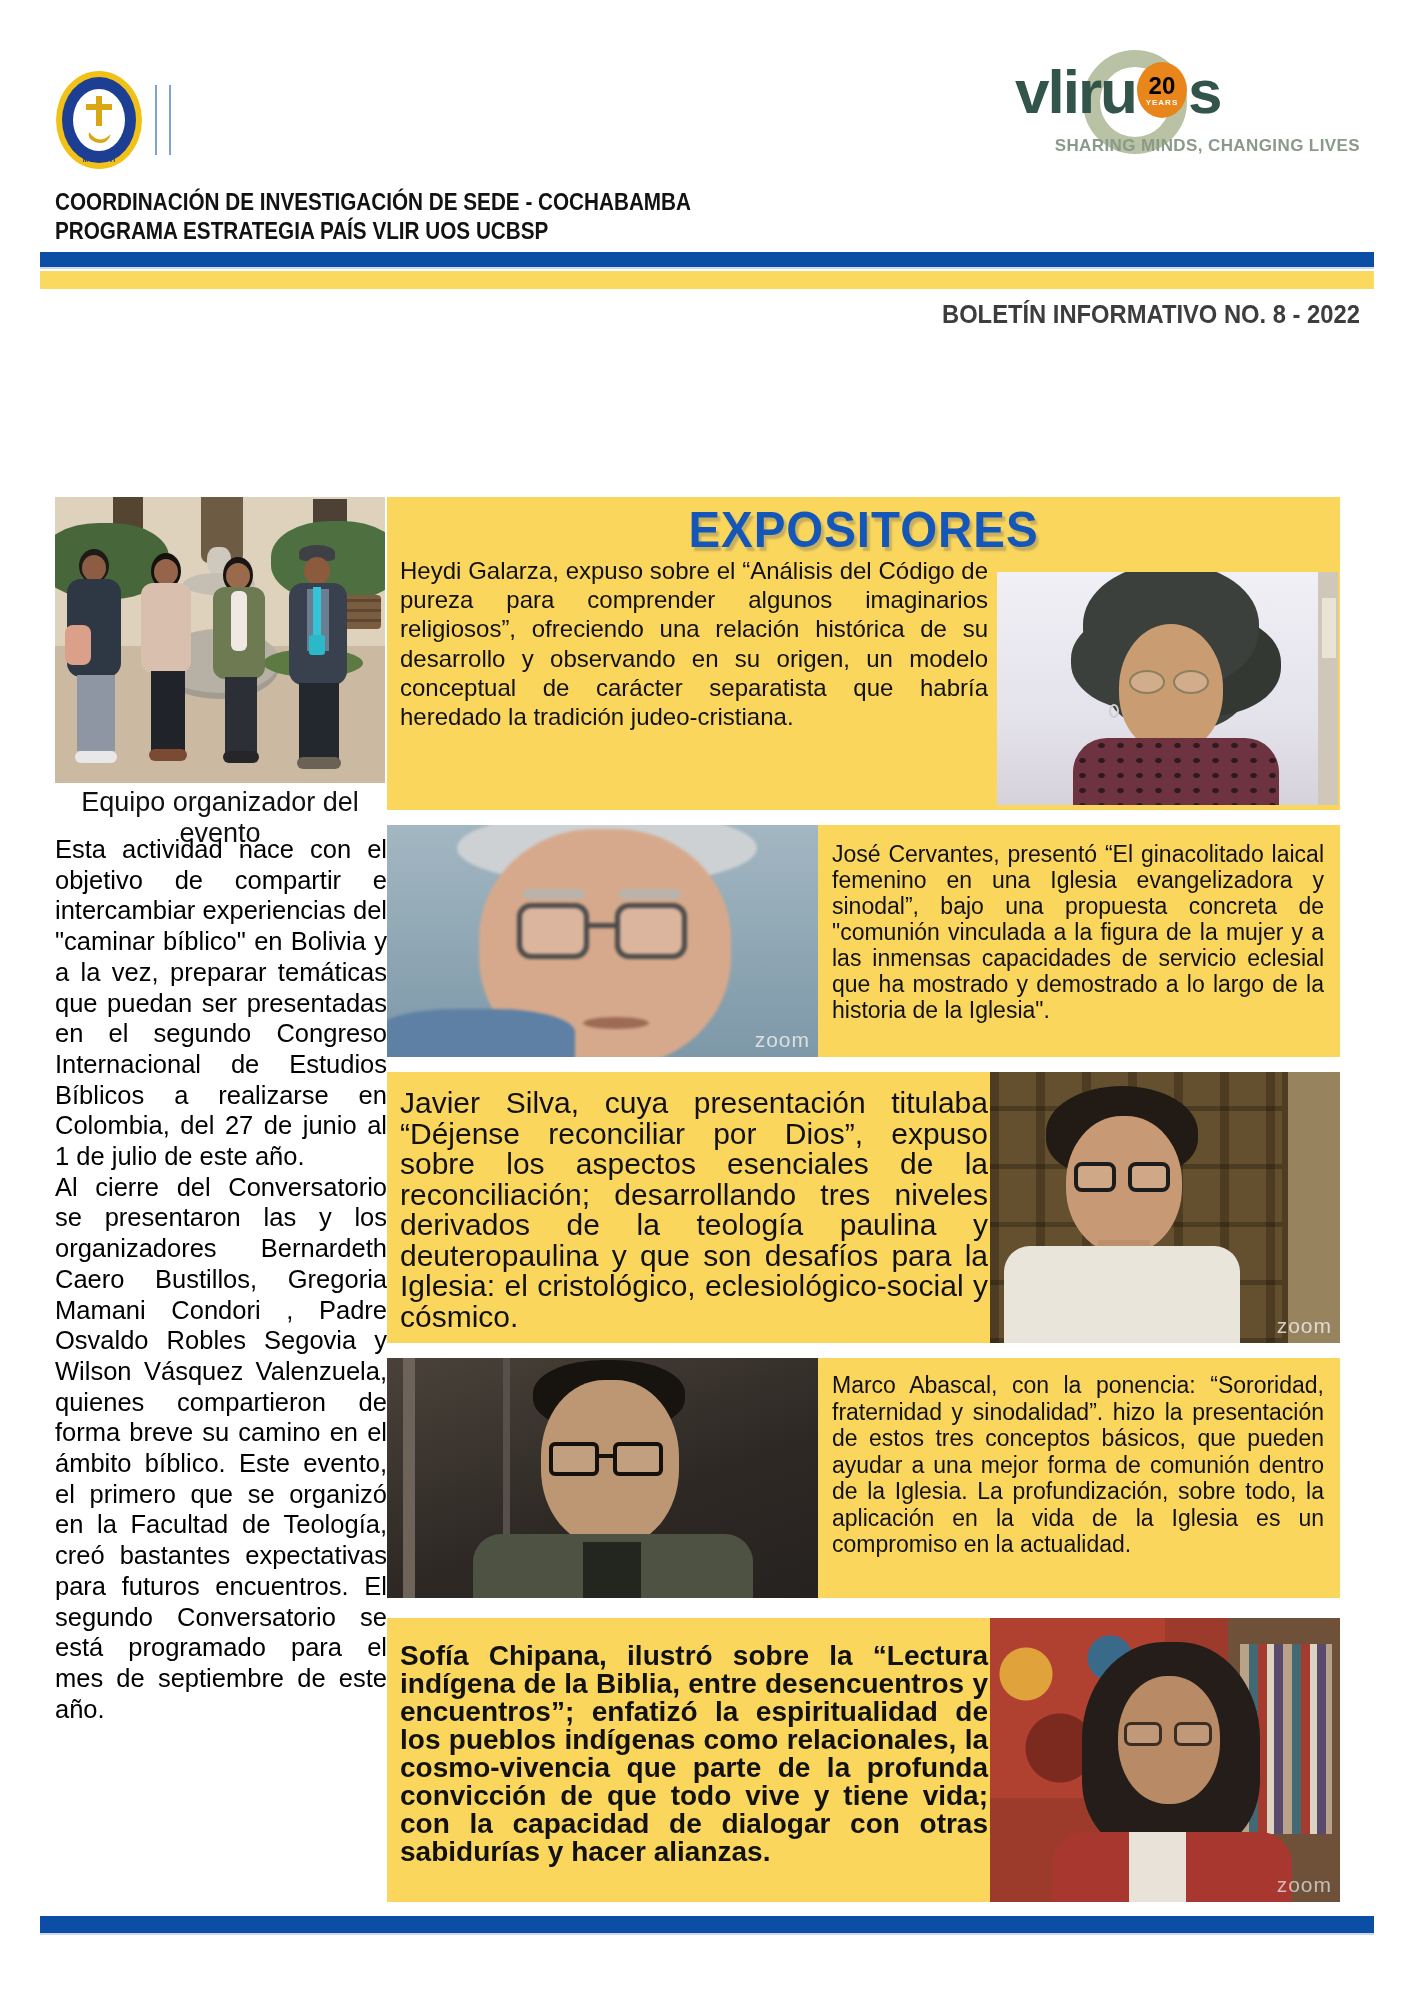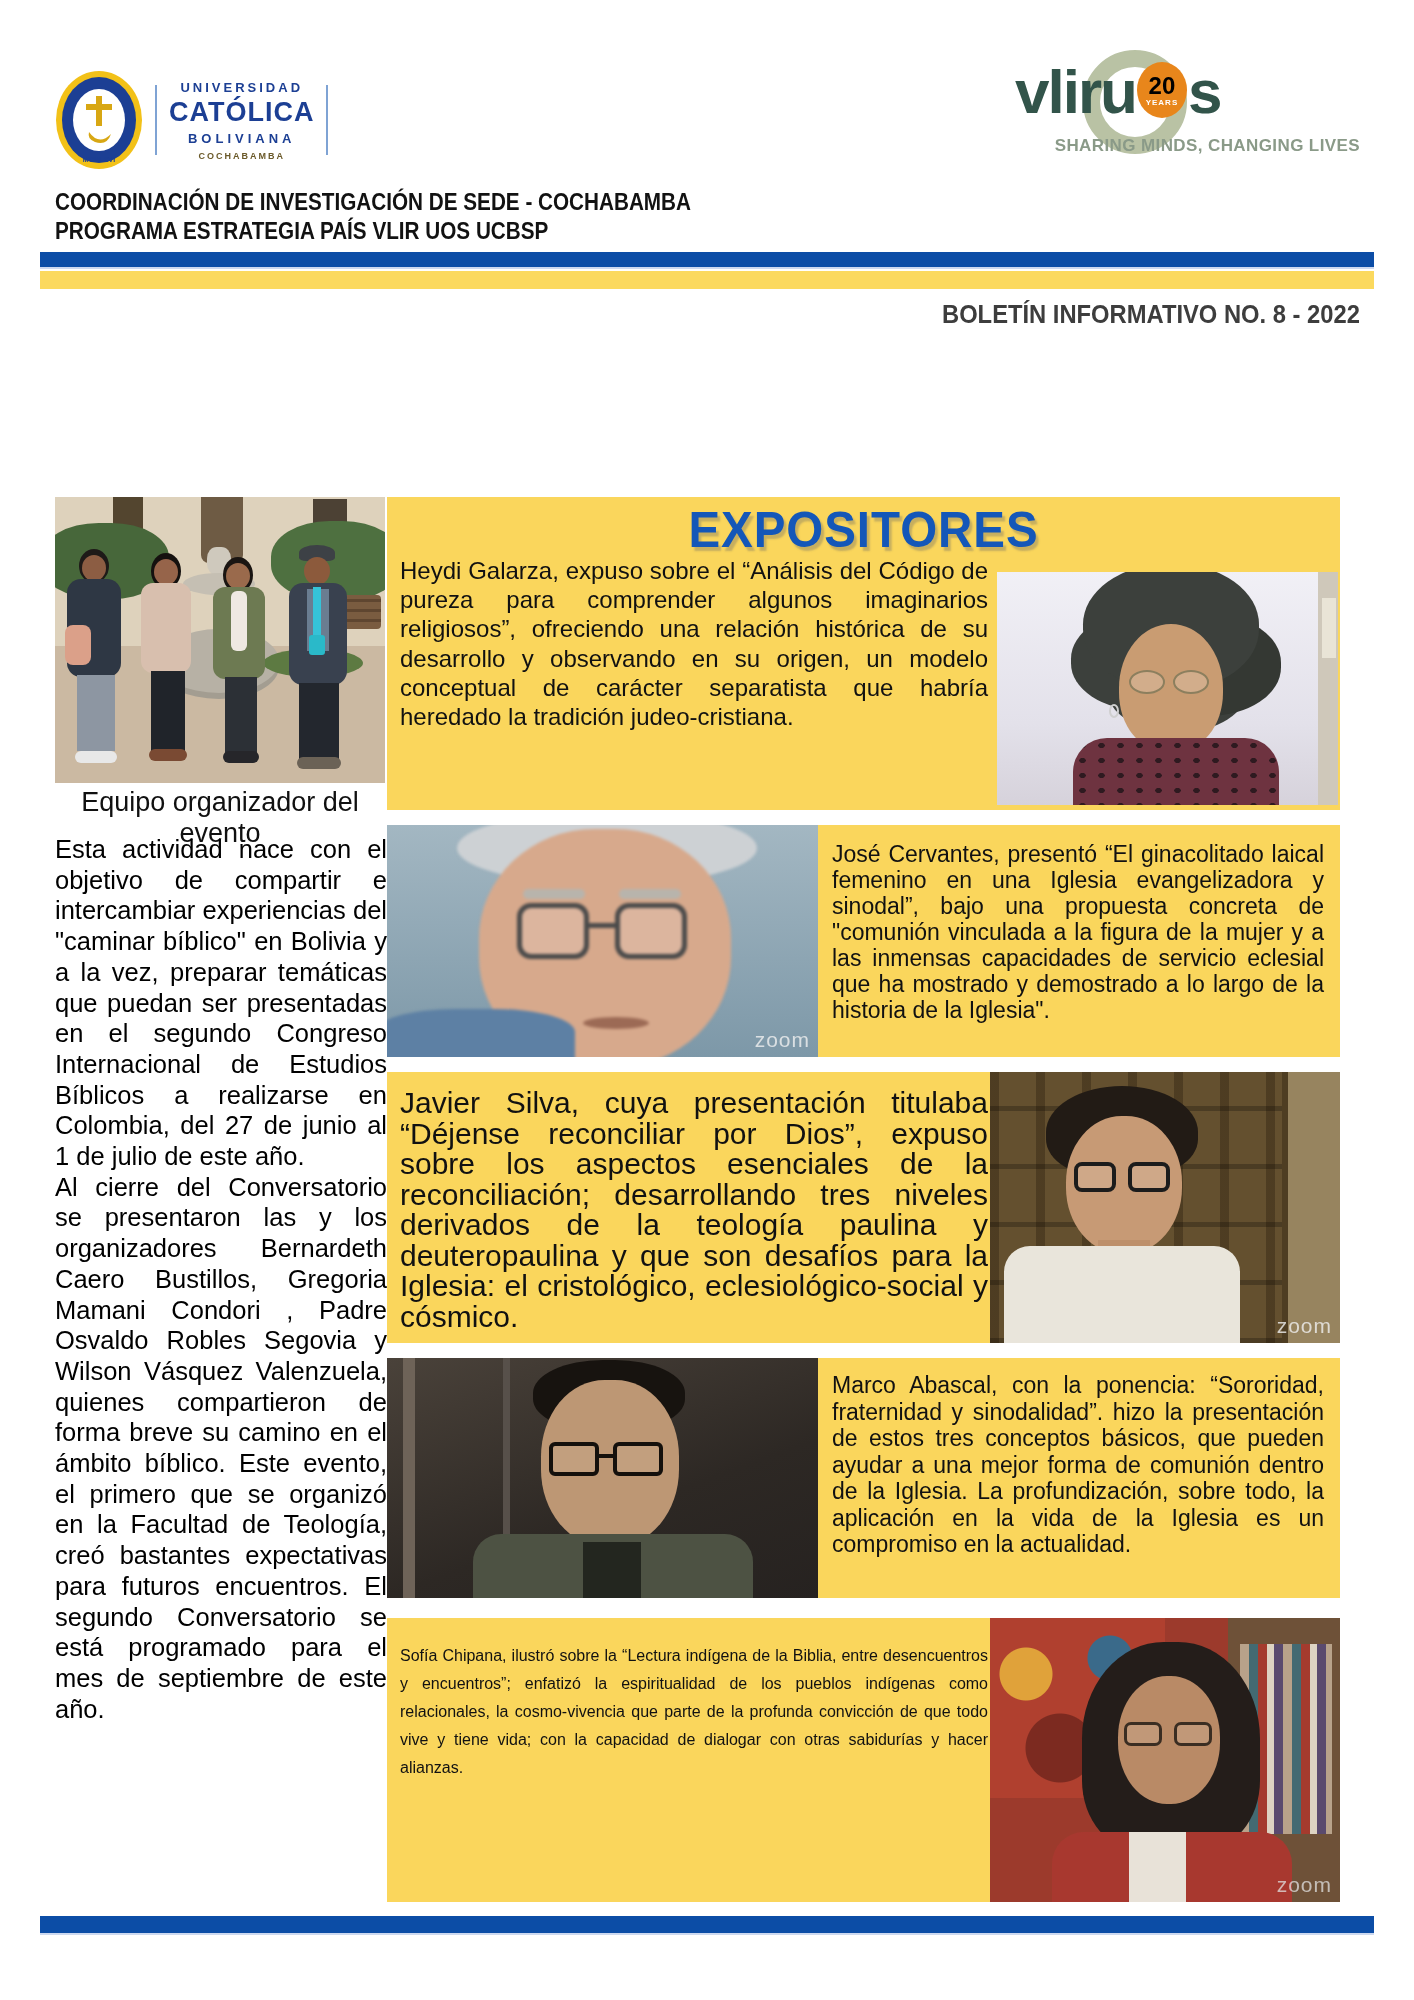--- a/index.html
+++ b/index.html
@@ -63,21 +63,21 @@
 
   .expositores-title { position:absolute; left:0; top:4px; width:100%; text-align:center;
                        font-size:50px; font-weight:bold; color:#1457b8; letter-spacing:1px;
                        transform:scaleX(.95); text-shadow:3px 4px 2px rgba(100,100,100,.35); }
 
   .btxt { position:absolute; color:#111; text-align:justify; }
   .t1 { left:13px; top:59px;  width:588px; font-size:24px;   line-height:29.2px; }
   .t2 { left:445px; top:16px; width:492px; font-size:23px;   line-height:26px; }
   .t3 { left:13px; top:16px;  width:588px; font-size:30px; line-height:30.5px; }
   .t4 { left:445px; top:14px; width:492px; font-size:23px;   line-height:26.5px; }
-  .t5 { left:13px; top:24px;  width:588px; font-size:16px;   line-height:28px; }
+  .t5 { left:13px; top:24px;  width:588px; font-size:28px;   line-height:28px;font-weight:bold; }
 
   .photo { position:absolute; overflow:hidden; }
   .ph-heydi { left:610px; top:75px; width:341px; height:233px; background:linear-gradient(180deg,#f1f0f6 0,#e3e1ea 65%,#d6d2db 100%); }
   .ph-jose  { left:0; top:0; width:431px; height:232px; background:linear-gradient(180deg,#a3b7c2,#7d98a8); }
   .ph-javier{ left:603px; top:0; width:350px; height:271px;
               background:repeating-linear-gradient(90deg,rgba(20,10,0,.28) 0 9px,rgba(0,0,0,0) 9px 46px),
                          repeating-linear-gradient(0deg,rgba(0,0,0,.25) 0 5px,rgba(0,0,0,0) 5px 58px),
                          #64502f; }
   .ph-marco { left:0; top:0; width:431px; height:240px; background:linear-gradient(160deg,#4a423a,#2d2824 60%,#262220); }
   .ph-sofia { left:603px; top:0; width:350px; height:284px; background:#9c3a2c; }
@@ -200,26 +200,20 @@
     <svg class="ucb-seal" viewBox="0 0 88 100">
       <ellipse cx="44" cy="50" rx="43" ry="49" fill="#f2c118"></ellipse>
       <ellipse cx="44" cy="50" rx="37" ry="43" fill="#1c3f94"></ellipse>
       <ellipse cx="44" cy="50" rx="26" ry="31" fill="#ffffff"></ellipse>
       <rect x="41" y="26" width="6" height="30" fill="#d8a713"></rect>
       <rect x="31" y="34" width="26" height="6" fill="#d8a713"></rect>
       <path d="M34 62 q10 14 22 2 q-4 12 -16 8 q-8 -3 -6 -10z" fill="#d8a713"></path>
       <text x="44" y="92" text-anchor="middle" font-size="7" fill="#1c3f94" font-family="Liberation Sans, sans-serif" font-weight="bold">MCMLXVI</text>
     </svg>
     <div class="ucb-sep"></div>
-    <div class="ucb-wordmark">
-      <div class="ucb-l1">UNIVERSIDAD</div>
-      <div class="ucb-l2">CATÓLICA</div>
-      <div class="ucb-l3">BOLIVIANA</div>
-      <div class="ucb-l4">COCHABAMBA</div>
-    </div>
     <div class="ucb-sep"></div>
   </div>
 
   <div class="vlir-logo">
     <span class="vlir-ring"></span>
     <div class="vlir-row">
       <span class="vlir-txt">vl</span>
       <span class="vlir-txt">iru</span>
       <span class="vlir-badge">
         <span class="vlir-badge-num">20</span>

